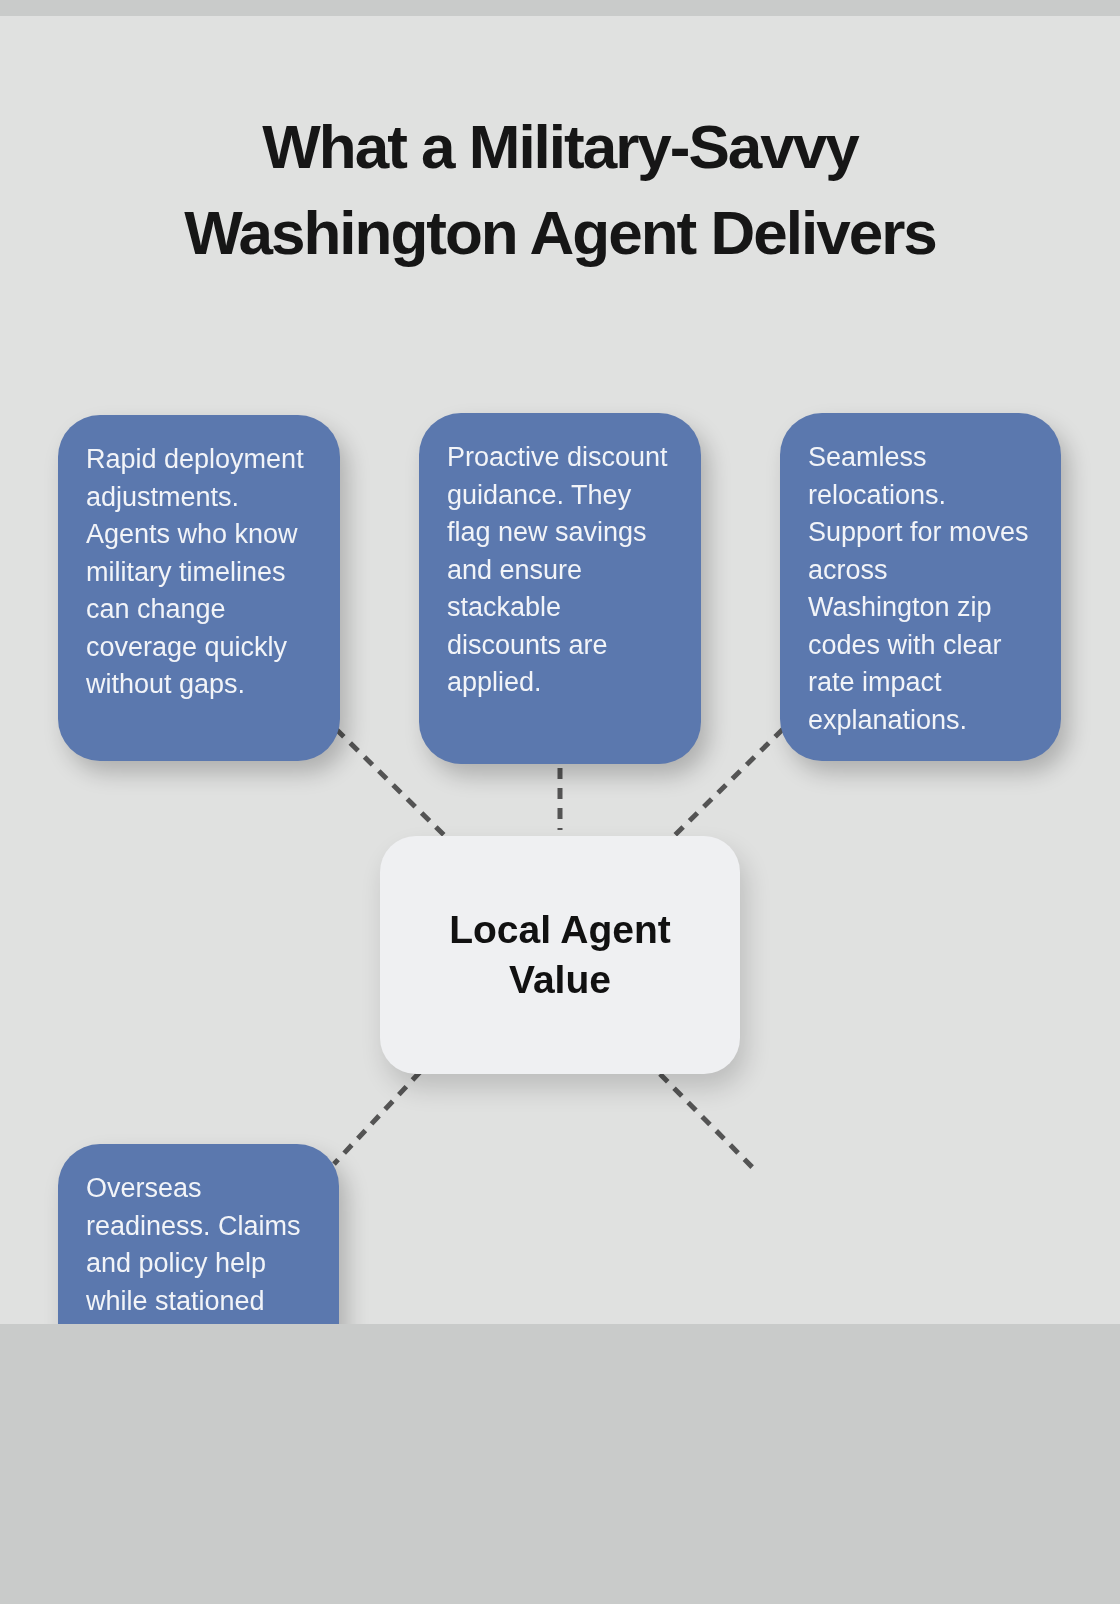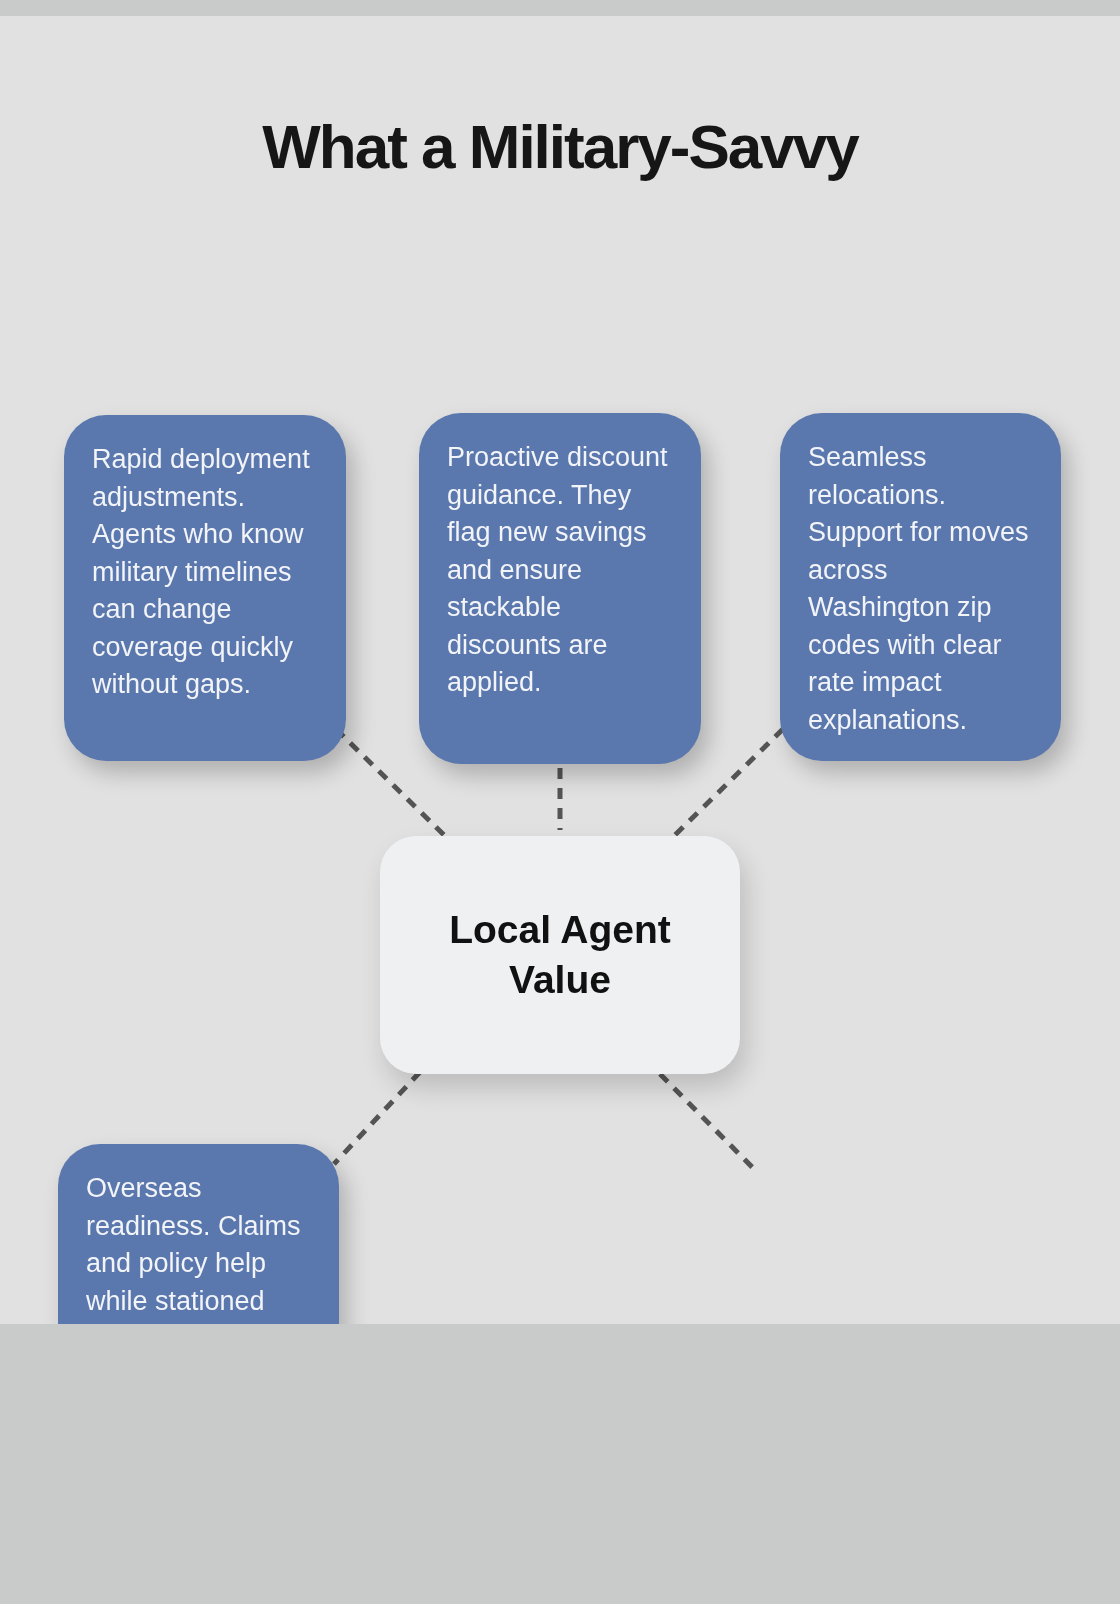--- a/index.html
+++ b/index.html
@@ -46,21 +46,21 @@
     position: absolute;
     box-sizing: border-box;
     background: #5b78ae;
     border-radius: 42px;
     color: #f2f4f8;
     font-size: 27px;
     line-height: 37.5px;
     padding: 26px 28px;
     box-shadow: 8px 12px 22px rgba(0,0,0,0.22);
   }
-  .node-top-left     { left: 64px;  top: 399px;  width: 282px; height: 346px; }
+  .node-top-left     { left: 58px;  top: 399px;  width: 282px; height: 346px; }
   .node-top-center   { left: 419px; top: 397px;  width: 282px; height: 351px; }
   .node-top-right    { left: 780px; top: 397px;  width: 281px; height: 348px; }
   .node-bottom-left  { left: 58px;  top: 1128px; width: 281px; height: 276px; }
   .node-bottom-right { left: 780px; top: 1128px; width: 282px; height: 315px; }
   .center-node {
     position: absolute;
     left: 380px;
     top: 820px;
     width: 360px;
     height: 238px;
@@ -79,20 +79,21 @@
     color: #111111;
   }
 </style>
 </head>
 <body>
 
 <div class="canvas">
 
   <div class="title">
     <span>What a Military-Savvy</span>
+    <span>Washington Agent Delivers</span>
   </div>
 
   <svg class="connectors" viewBox="0 0 1120 1604">
     <line x1="336" y1="713" x2="447" y2="822"></line>
     <line x1="560" y1="752" x2="560" y2="814"></line>
     <line x1="783" y1="713" x2="672" y2="822"></line>
     <line x1="420" y1="1056" x2="334" y2="1148"></line>
     <line x1="660" y1="1058" x2="753" y2="1152"></line>
   </svg>
 

